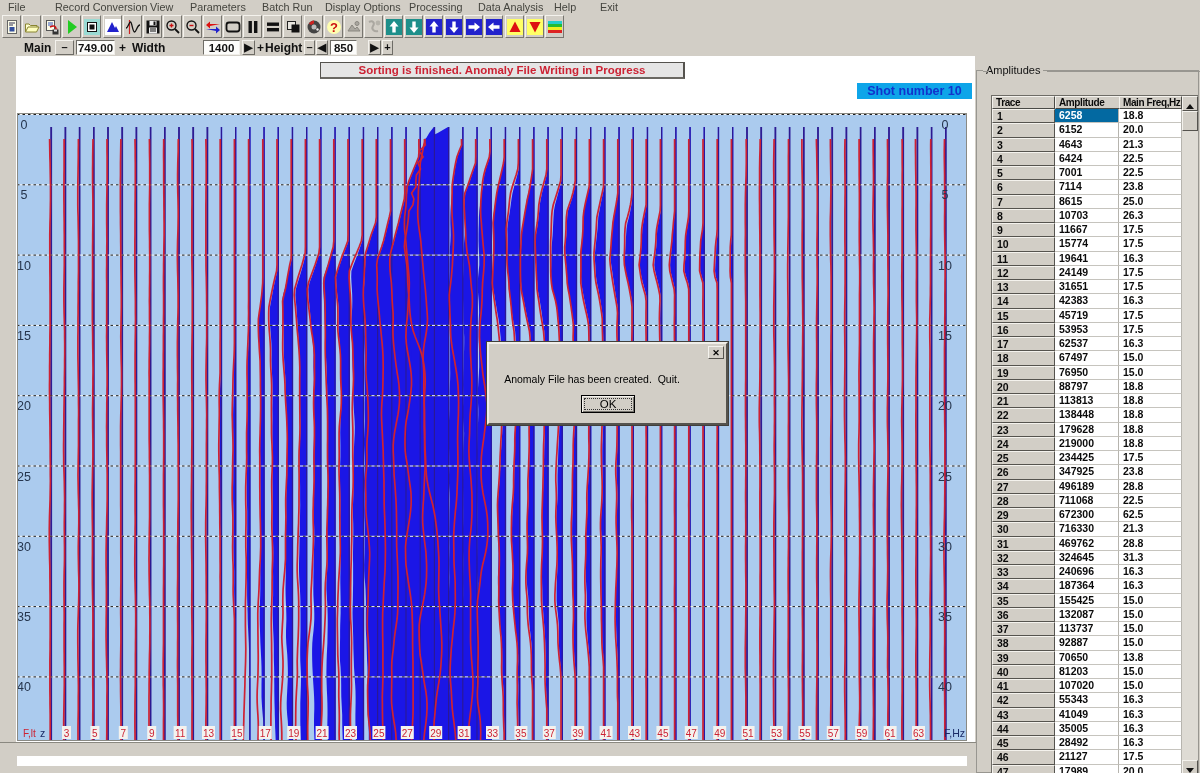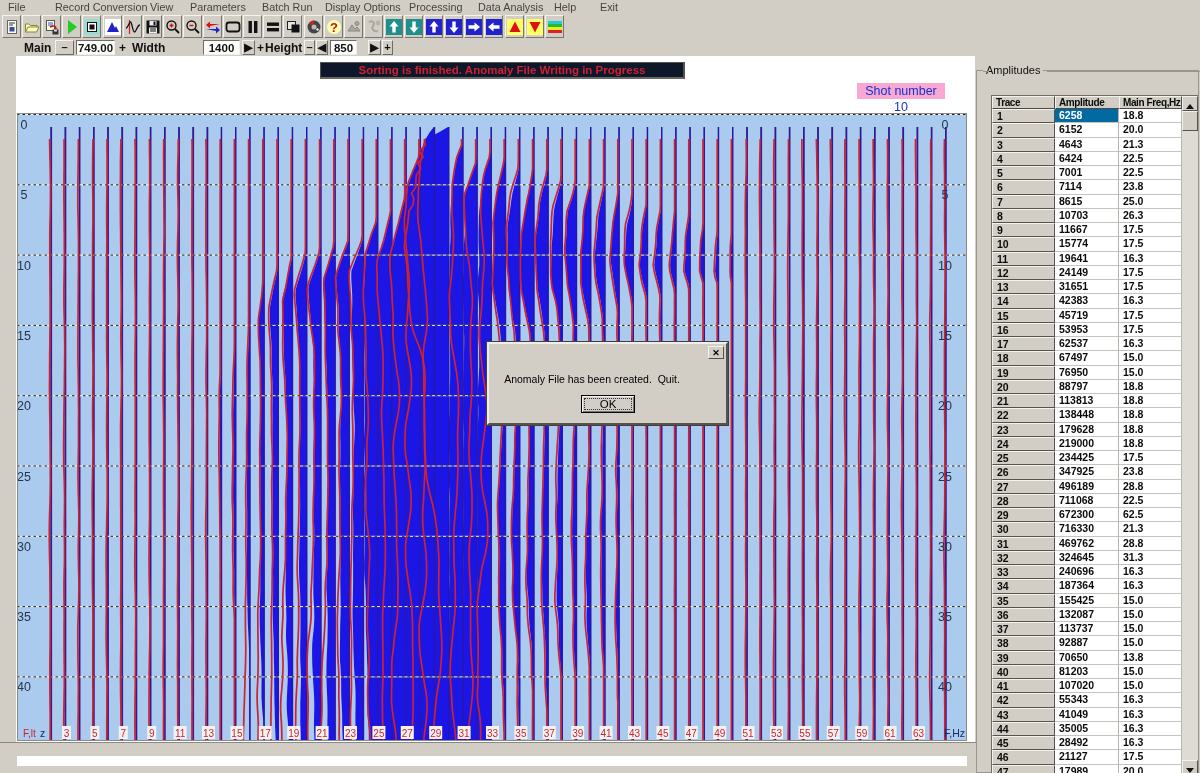--- a/index.html
+++ b/index.html
@@ -15,22 +15,22 @@
 
 #row2{left:0;top:40px;width:1200px;height:16px;font-size:12px;font-weight:bold;color:#111}
 #row2 .lab{position:absolute;top:1px}
 .fld{position:absolute;top:0;height:15px;background:#fdfdfb;border:1px solid;border-color:#6e6c66 #f0eee9 #f0eee9 #6e6c66;font-size:11.5px;font-weight:bold;text-align:center;line-height:14px}
 .sbt{position:absolute;top:0;height:15px;background:#d2cec6;border:1px solid;border-color:#f4f2ed #6e6c66 #6e6c66 #f4f2ed;font-size:11px;font-weight:bold;text-align:center;line-height:12px}
 
 #canvas{left:16px;top:56px;width:959px;height:686px;background:#fff}
 #statusbar{left:0;top:742px;width:976px;height:14px;background:#d2cec6;border-top:1px solid #8a8880}
 #below{left:17px;top:756px;width:950px;height:10px;background:#fff}
 
-#msgbox{left:320px;top:62px;width:365px;height:17px;background:#0f172a;border:1px solid #55534e;border-right:2px solid #55534e;border-bottom:2px solid #6a6862;text-align:center;font-size:11.5px;font-weight:bold;color:#cc2233;line-height:15px}
-#shot{left:857px;top:83px;width:88px;height:16px;background:#f9a8d4;text-align:center;font-size:12.5px;font-weight:normal;color:#1133cc;line-height:16px}
+#msgbox{left:320px;top:62px;width:365px;height:17px;background:#e5e5e5;border:1px solid #55534e;border-right:2px solid #55534e;border-bottom:2px solid #6a6862;text-align:center;font-size:11.5px;font-weight:bold;color:#cc2233;line-height:15px}
+#shot{left:857px;top:83px;width:115px;height:16px;background:#0ea5e9;text-align:center;font-size:12.5px;font-weight:bold;color:#1133cc;line-height:16px}
 
 #apanel{left:976px;top:70px;width:223px;height:703px;background:#d2cec6;border:1px solid #989690}
 #apanel .cap{position:absolute;left:6px;top:-7px;background:#d2cec6;padding:0 3px;font-size:11px;color:#111}
 #apanel .captop:before{content:"";position:absolute;left:0;top:7px;width:6px;height:1px;background:#989690}
 #apanel .captop:after{content:"";position:absolute;left:64px;top:7px;width:158px;height:1px;background:#989690}
 #grid{position:absolute;left:14px;top:24px;width:207px;height:681px;background:#d2cec6;border-left:1px solid #6e6c66;border-top:1px solid #6e6c66;overflow:hidden}
 #ghead{position:absolute;left:0;top:0;width:190px;height:13px;font-weight:bold;font-size:10.5px}
 #ghead div,#grid .trow div{position:absolute;height:14.25px;line-height:13.5px;padding-left:4px;font-size:10.5px;font-weight:bold;color:#0a0a0a;overflow:hidden;white-space:nowrap}
 #ghead div{font-size:10px;letter-spacing:-0.4px;padding-left:3px;height:13px;line-height:12px}
 .hcell{background:#d2cec6;border:1px solid;border-color:#f4f2ed #4a4a46 #4a4a46 #f4f2ed}

